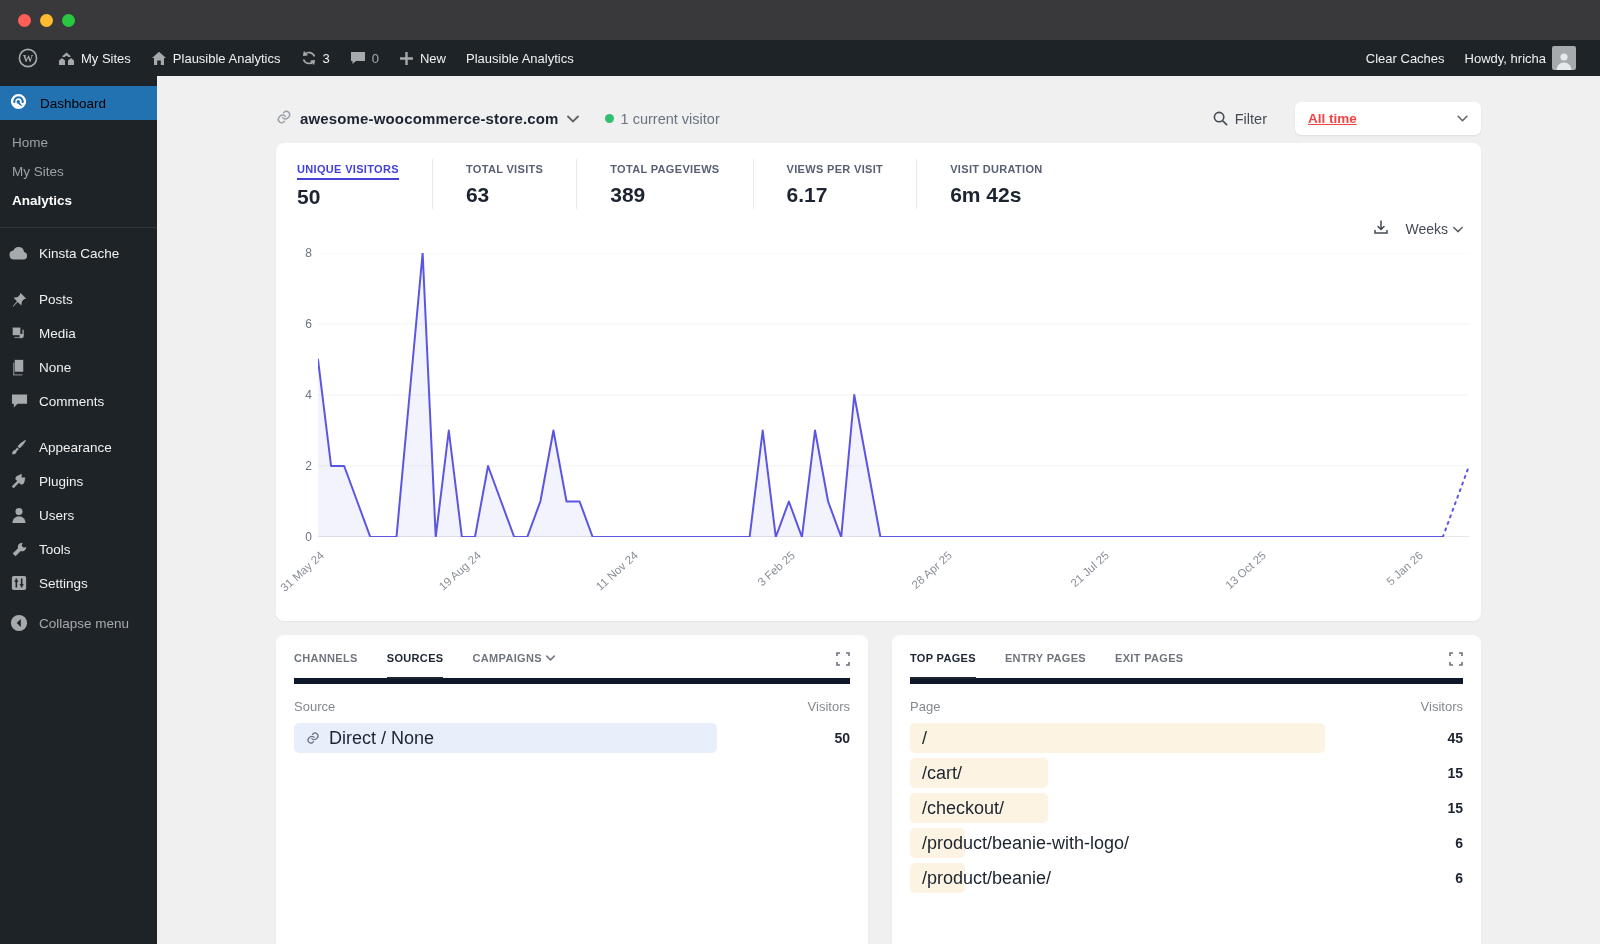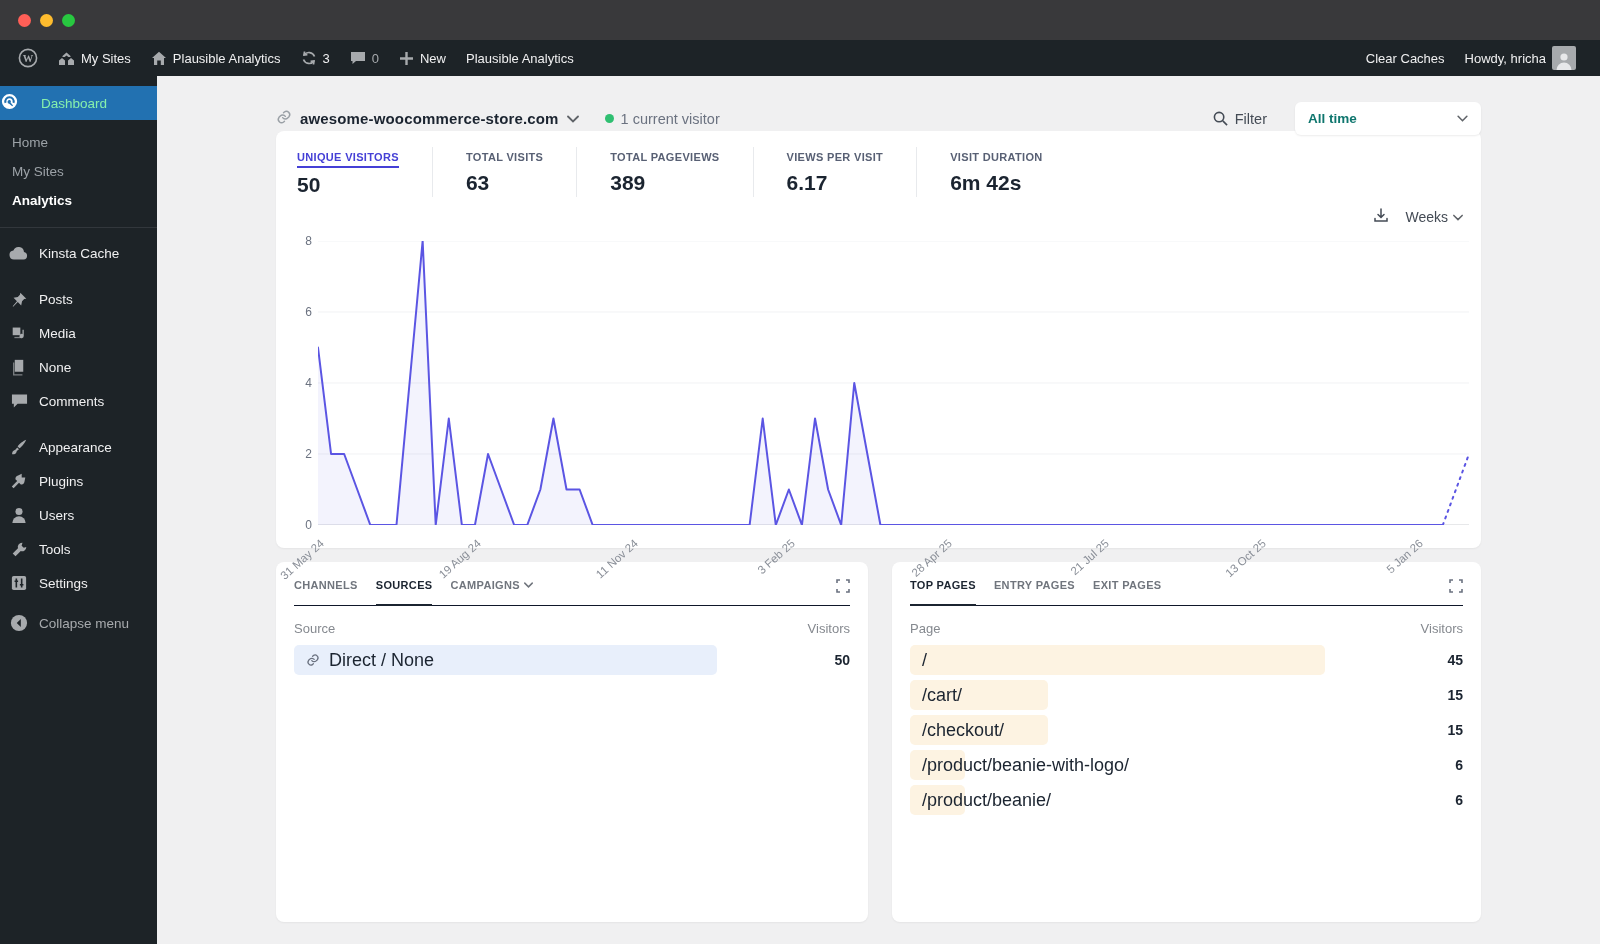--- a/index.html
+++ b/index.html
@@ -20,47 +20,47 @@
   .ab-right { margin-left:auto; display:flex; align-items:center; }
   .avatar { width:24px; height:24px; background:#a7aaad; border-radius:2px; display:flex; align-items:flex-end; justify-content:center; overflow:hidden; }
 
   
   .sidebar { position:absolute; left:0; top:76px; bottom:0; width:157px; background:#1d2327;
     color:#f0f0f1; font-size:13.5px; }
   .content { position:absolute; left:157px; top:76px; right:0; bottom:0; background:#f0f0f1; overflow:hidden; }
   .container { width:1205px; margin:0 auto; }
 
   
-  .menu-top { position:relative; display:flex; align-items:center; gap:22px; height:34px;
-    background:#2271b1; color:#86efac; margin-top:10px; }
+  .menu-top { position:relative; display:flex; align-items:center; gap:12px; height:34px;
+    background:#2271b1; color:#000000; padding-left:9px; margin-top:10px; }
   .menu-arrow { position:absolute; right:-8px; top:50%; margin-top:-8px; width:0; height:0;
     border-top:8px solid transparent; border-bottom:8px solid transparent; border-left:8px solid #2271b1; }
   .submenu { padding:8px 0 12px 0; border-bottom:1px solid #32373c; }
   .submenu-item { padding:7px 12px; color:#9ca2a7; cursor:pointer; }
   .submenu-item.current { color:#fff; font-weight:bold; }
   .menu-item { display:flex; align-items:center; gap:10px; height:34px; padding-left:9px; cursor:pointer; }
   .menu-item .mi-icon { width:20px; height:20px; color:#a7aaad; display:flex; align-items:center; justify-content:center; }
   .menu-sep { height:12px; }
   .menu-item.collapse { color:#a7aaad; margin-top:6px; }
 
   
   .toolbar { display:flex; align-items:center; padding-top:30px; height:55px; }
   .site-sel { display:flex; align-items:center; gap:8px; cursor:pointer; }
   .site-name { font-size:15px; font-weight:600; color:#1b2430; letter-spacing:.01em; }
   .cur-vis { display:flex; align-items:center; gap:7px; margin-left:26px; color:#6b7280; font-size:14.5px; }
   .green-dot { width:9px; height:9px; border-radius:50%; background:#2fbf71; }
   .toolbar-right { margin-left:auto; display:flex; align-items:center; gap:28px; }
   .filter { display:flex; align-items:center; gap:7px; color:#444b55; font-size:14.5px; cursor:pointer; }
   .period { width:186px; height:33px; background:#fff; border-radius:6px; box-shadow:0 1px 2px rgba(0,0,0,.08);
     display:flex; align-items:center; justify-content:space-between; padding:0 13px; cursor:pointer; }
-  .period span { font-size:13.5px; font-weight:700; color:#0f766e; }
+  .period span { font-size:13.5px; font-weight:700; color:#ef4444;text-decoration:underline; }
 
   
   .card { background:#fff; border-radius:8px; box-shadow:0 1px 2px rgba(0,0,0,.05); }
-  .chart-card { height:417px; }
+  .chart-card { margin-top:12px; height:478px; }
 
   
   .stats { display:flex; padding:16px 24px 6px 21px; }
   .stat { padding:0 33px; border-left:1px solid #e8eaed; }
   .stat:first-child { padding-left:0; border-left:none; }
   .stat-label { font-size:11px; font-weight:700; color:#586074; letter-spacing:.03em; padding-bottom:3px; display:inline-block; }
   .stat.active .stat-label { color:#4540d6; border-bottom:2px solid #4540d6; }
   .stat-value { font-size:21px; font-weight:700; color:#1b2430; margin-top:5px; }
 
   
@@ -73,21 +73,21 @@
   .y-tick { position:absolute; left:0; width:16px; text-align:right; font-size:12px; color:#6b7280; }
   .x-labels { position:relative; height:72px; }
   .x-tick { position:absolute; top:12px; font-size:11.5px; color:#8a8f98; white-space:nowrap;
     transform:translateX(-100%) rotate(-42deg); transform-origin:100% 0; }
 
   
   .bottom { display:flex; gap:24px; margin-top:14px; }
   .tcard { height:360px; padding:17px 18px; }
   .tcard.left { width:592px; }
   .tcard.right { flex:1; }
-  .tabs { display:flex; align-items:flex-start; gap:18px; border-bottom:1px solid #0f172a; }
+  .tabs { display:flex; align-items:flex-start; gap:29px; border-bottom:6px solid #0f172a; }
   .tab { font-size:11px; font-weight:700; letter-spacing:.03em; color:#70757d; padding-bottom:13px;
     border-bottom:2px solid transparent; margin-bottom:-1px; cursor:pointer; display:flex; align-items:center; gap:4px; }
   .tab.active { color:#1b2430; border-bottom-color:#1b2430; }
   .expand { margin-left:auto; color:#6b7280; cursor:pointer; }
   .cols { display:flex; justify-content:space-between; font-size:13px; color:#85898f; margin:15px 0 9px; }
   .t-row { position:relative; height:30px; margin-bottom:5px; display:flex; align-items:center; cursor:pointer; }
   .t-bar { position:absolute; left:0; top:0; bottom:0; border-radius:5px; }
   .bar-blue { background:#e8effb; }
   .bar-cream { background:#fdf3e2; }
   .t-label { position:relative; z-index:1; font-size:18px; color:#1b2430; padding-left:12px; display:flex; align-items:center; gap:9px; }

